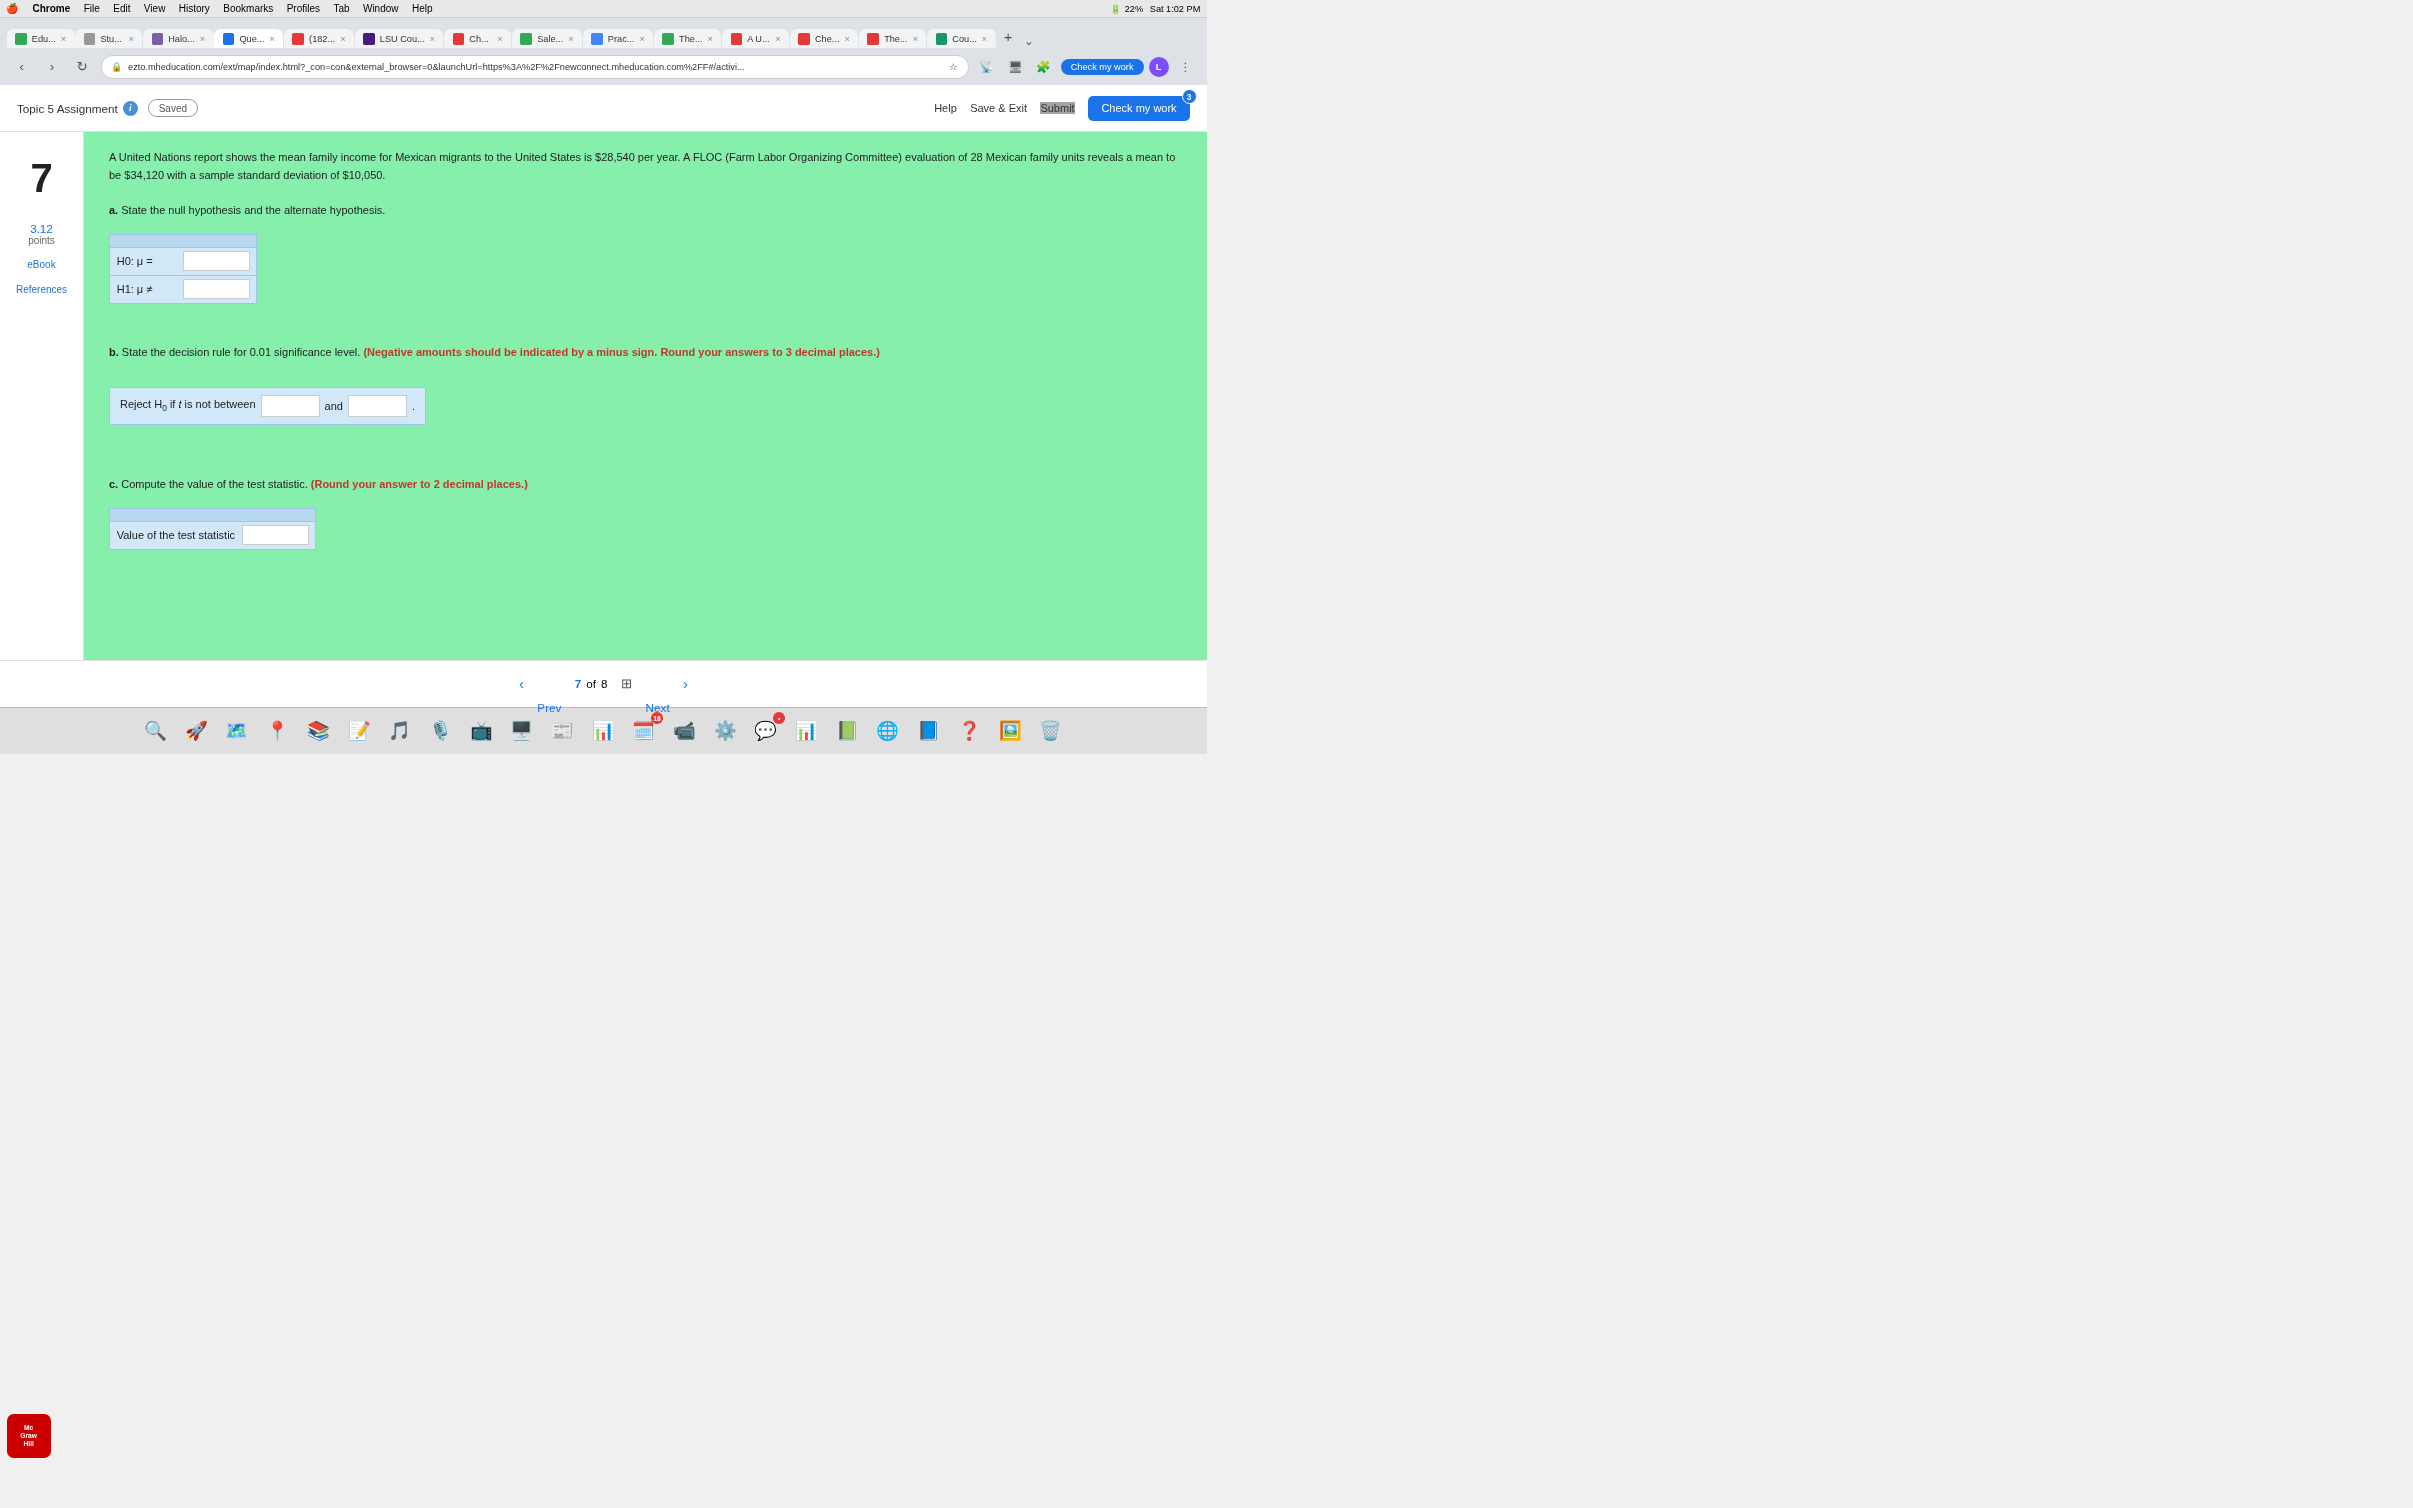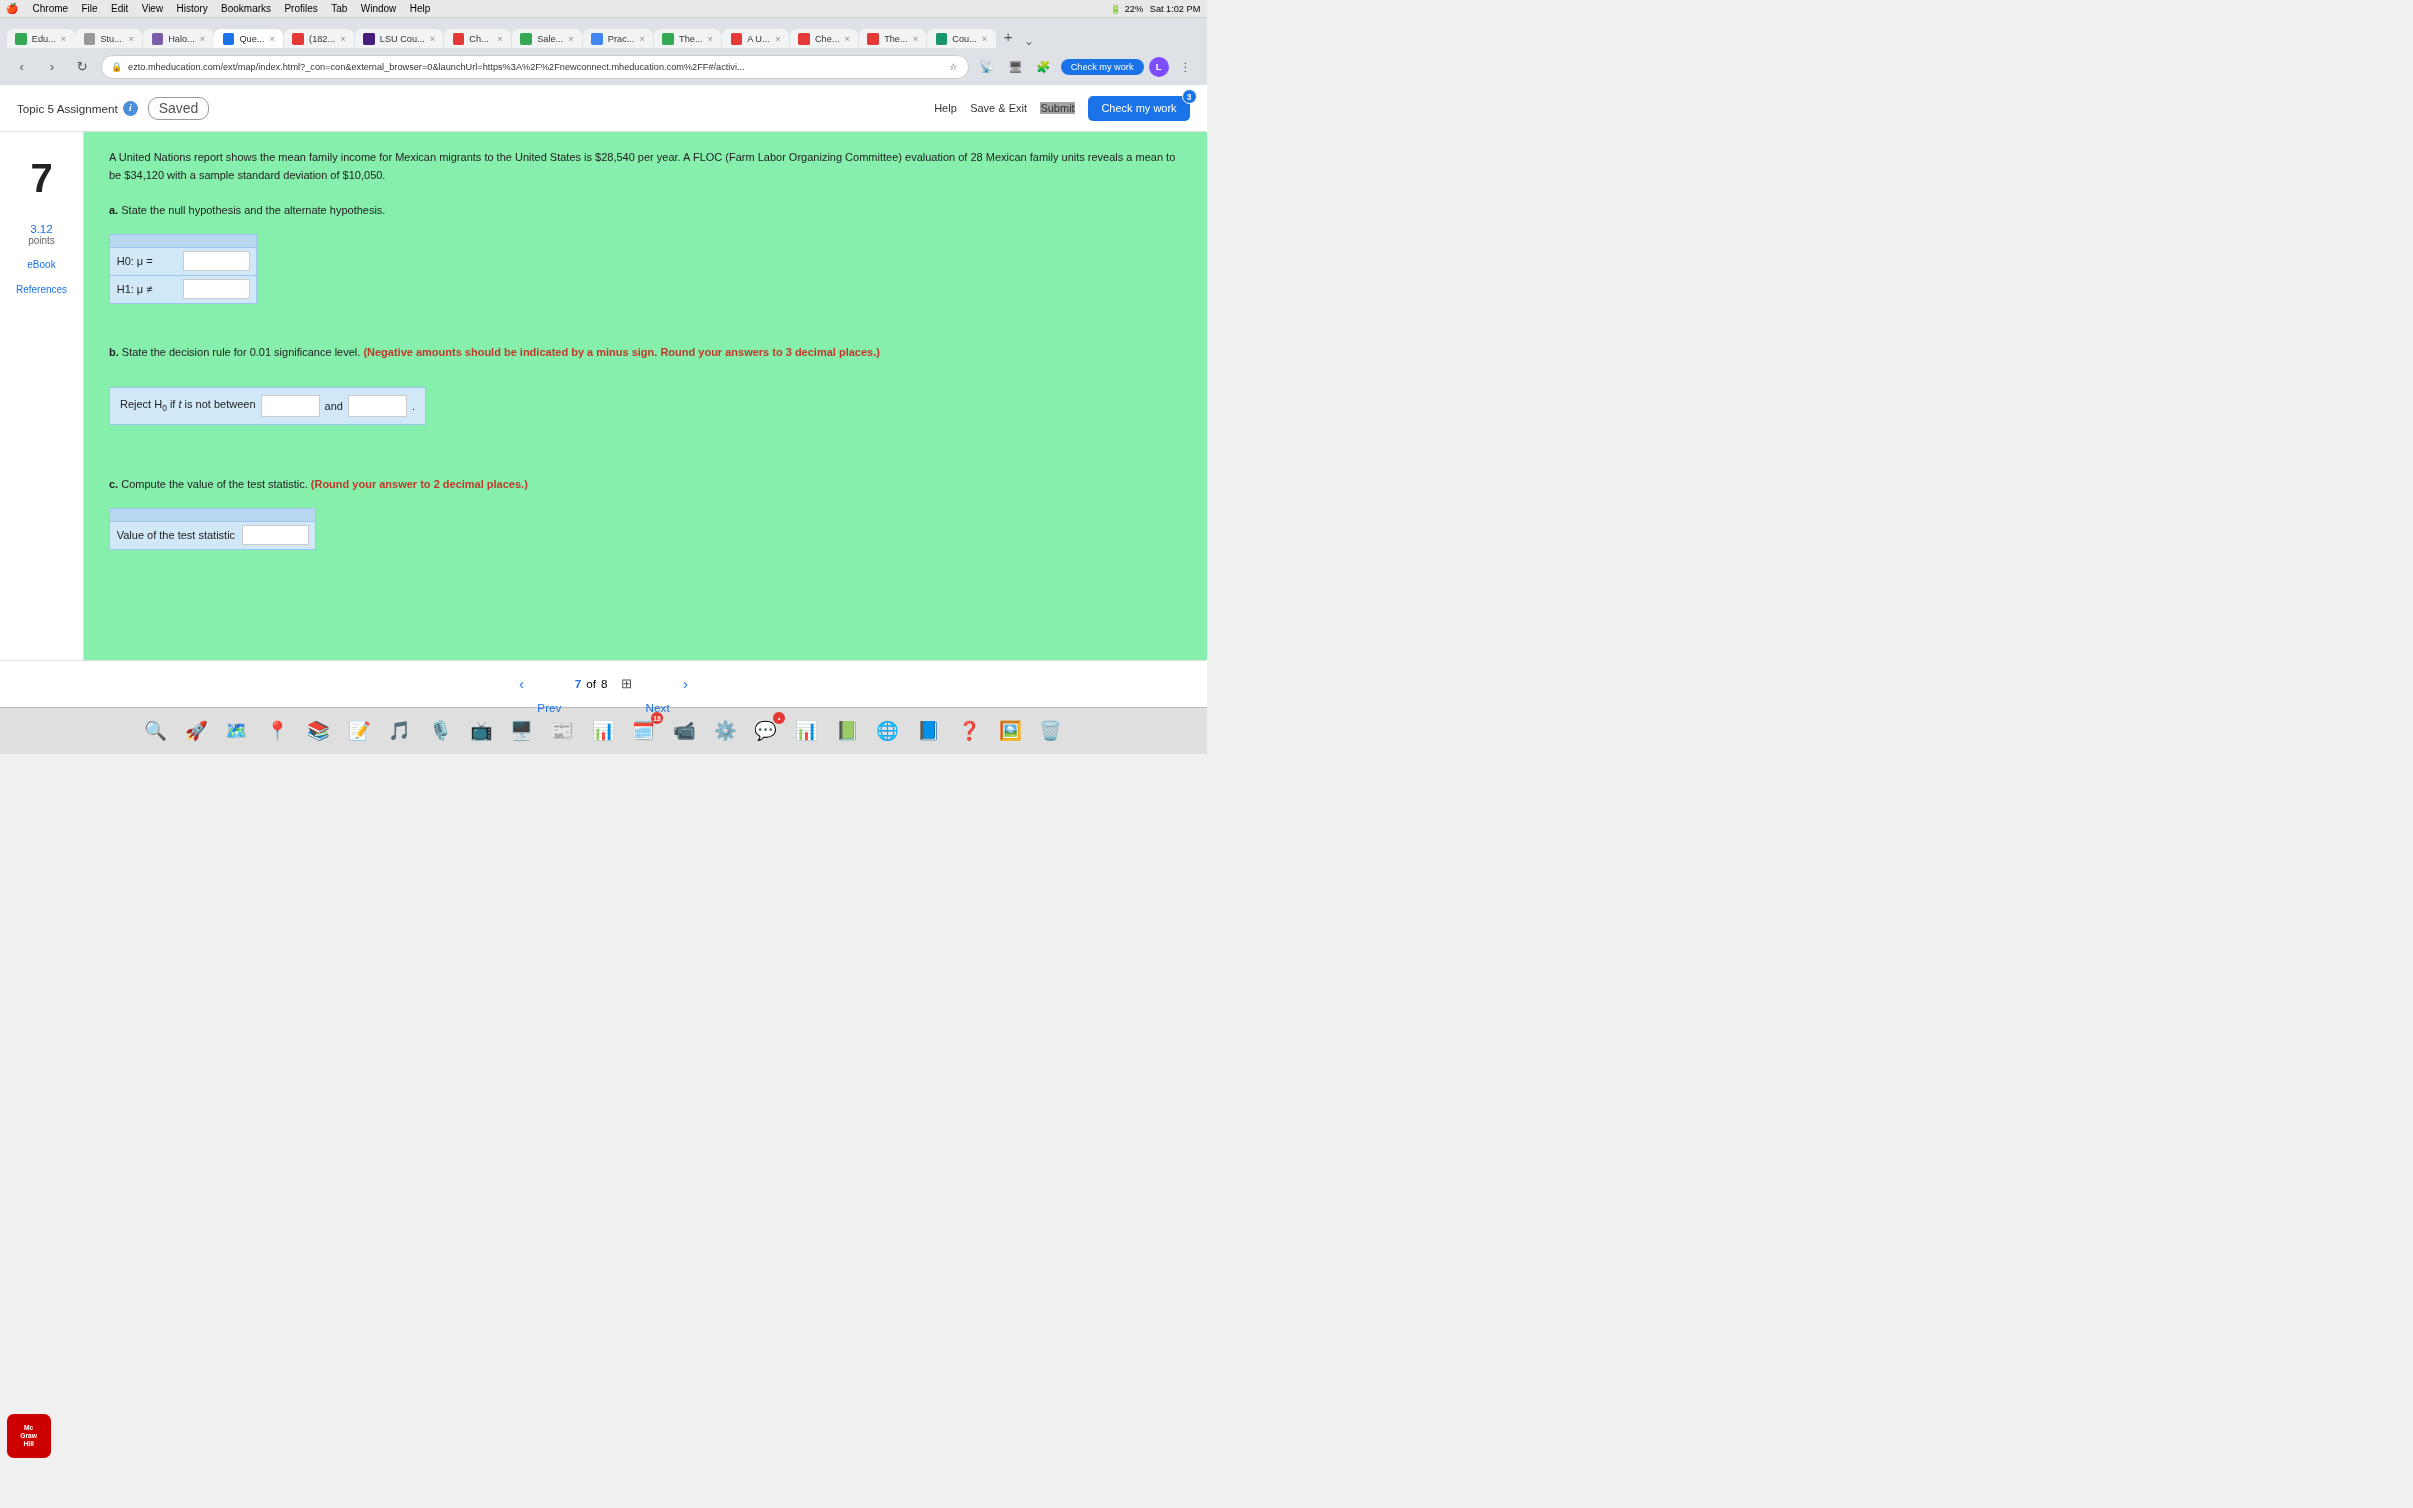--- a/index.html
+++ b/index.html
@@ -10,21 +10,21 @@
       height: 18.4px;
       background: #e8e8e8;
       display: flex;
       align-items: center;
       padding: 0 6.7px;
       font-size: 10px;
       gap: 13.4px;
       border-bottom: 0.8px solid #ccc;
     }
     .menu-bar-item { font-weight: 400; color: #000; }
-    .menu-bar-item.bold { font-weight: 400; }
+    .menu-bar-item.bold { font-weight: 700; }
     .menu-bar-right { margin-left: auto; display: flex; align-items: center; gap: 6.7px; font-size: 9.2px; }
 
     
     .chrome-window {
       background: #dee1e6;
       border-radius: 0;
     }
 
     
     .tab-bar {
@@ -185,21 +185,21 @@
       justify-content: center;
       font-size: 9.2px;
       font-style: italic;
       font-weight: 600;
       cursor: pointer;
     }
     .saved-badge {
       border: 0.8px solid #999;
       border-radius: 10px;
       padding: 2.5px 10px;
-      font-size: 14px;
+      font-size: 10px;
       color: #555;
     }
     .header-right {
       margin-left: auto;
       display: flex;
       align-items: center;
       gap: 13.4px;
     }
     .header-btn {
       font-size: 11px;

